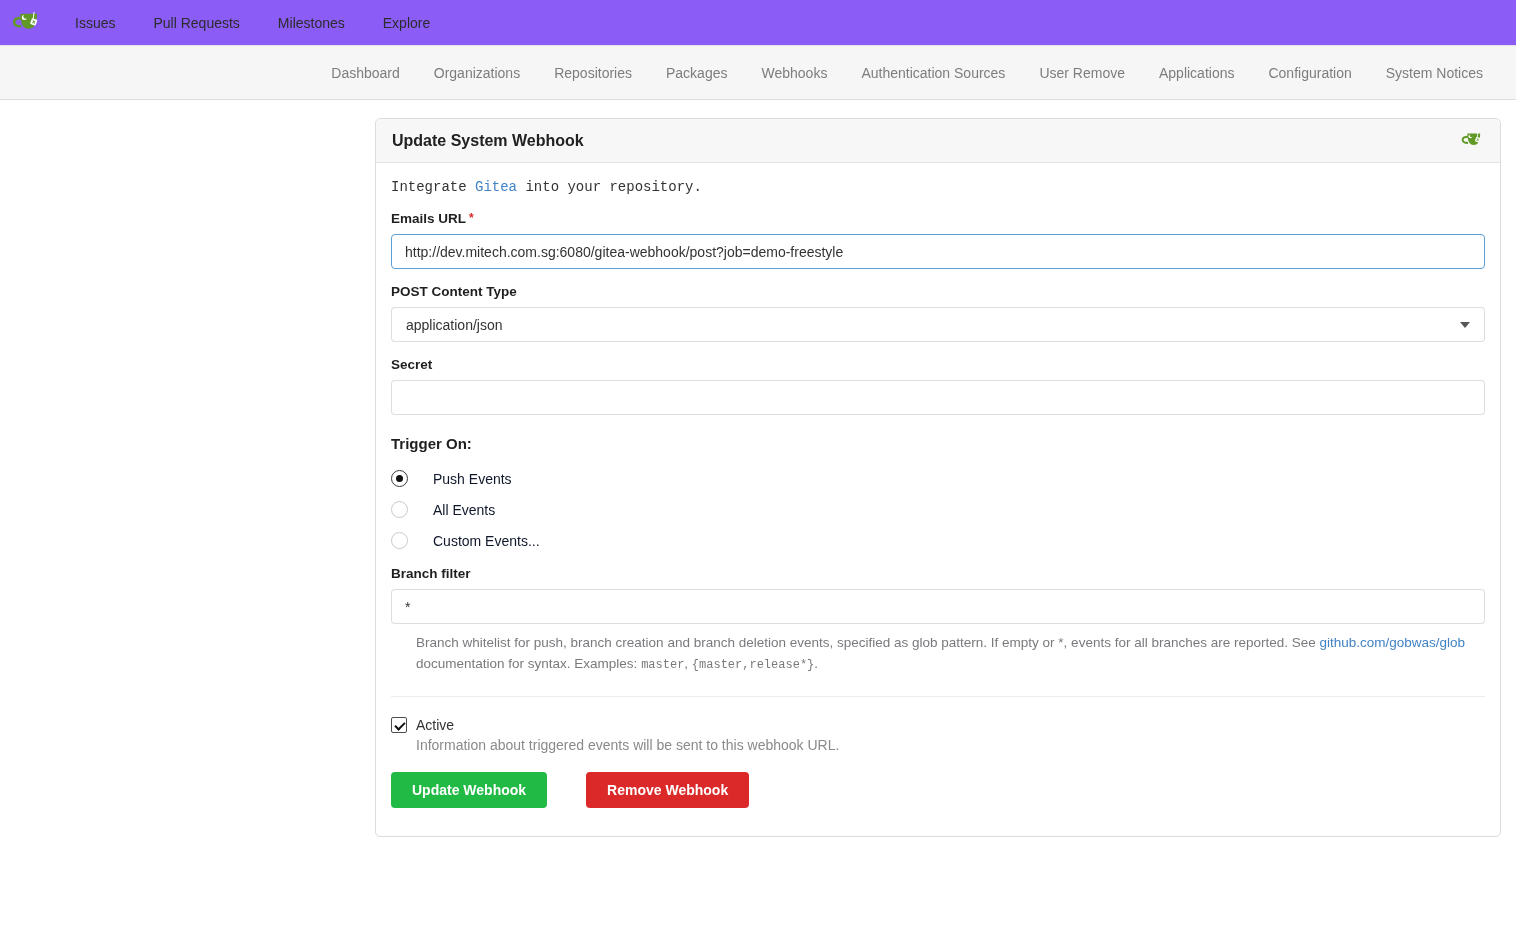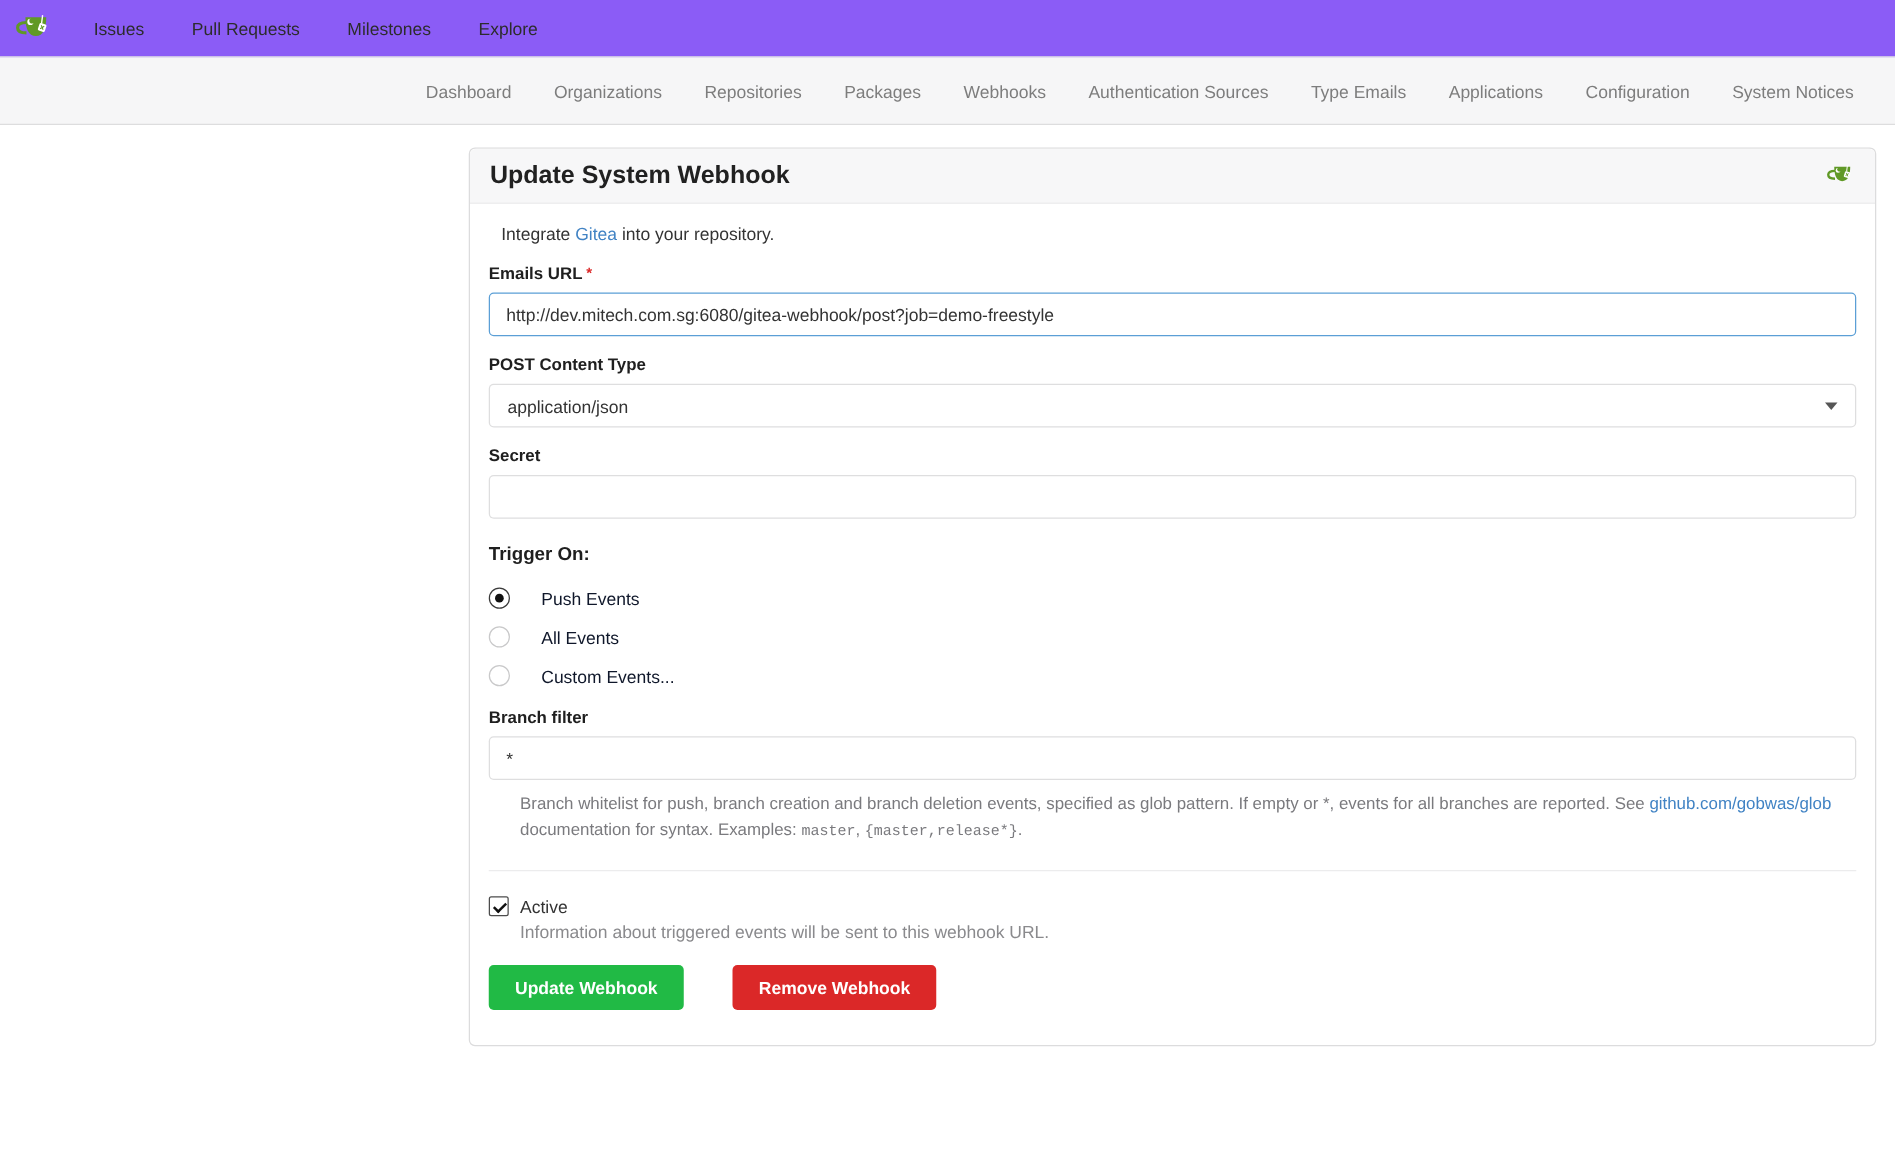--- a/index.html
+++ b/index.html
@@ -17,23 +17,23 @@
   .topnav{height:46px;display:flex;align-items:center;border-bottom:1px solid #e2e2e3;padding:0 8px;background:#8b5cf6;}
   .topnav .logo{margin:0 14px 0 4px;display:flex;align-items:center;cursor:pointer;}
   .topnav-item{padding:0 19px;color:#2c2c2c;cursor:pointer;line-height:46px;white-space:nowrap;}
   
   .adminnav{height:54px;background:#f6f6f7;border-bottom:1px solid #ddddde;display:flex;align-items:center;justify-content:flex-end;padding-right:16px;}
   .adminnav-item{padding:0 17px;color:#7d7d7d;cursor:pointer;line-height:54px;white-space:nowrap;}
   
   .panel{margin:18px 15px 8px 375px;border:1px solid #dcdcdd;border-radius:5px;background:#fff;}
   .panel-header{background:#f7f7f8;border-bottom:1px solid #e3e3e4;border-radius:5px 5px 0 0;
     height:44px;display:flex;align-items:center;justify-content:space-between;padding:0 16px;}
-  .panel-title{font-size:20px;font-weight:700;color:#212121;text-align:right;}
+  .panel-title{font-size:16px;font-weight:700;color:#212121;text-align:right;}
   .panel-body{padding:14px 15px 28px 15px;}
-  .intro{margin:2px 10px 16px;color:#333;}
+  .intro{margin:2px 0 16px;color:#333;font-family:Liberation Mono, monospace;}
   a.link{color:var(--link-blue);text-decoration:none;cursor:pointer;}
   
   .form-group{margin-bottom:15px;}
   .field-label{display:block;font-weight:700;font-size:13.5px;color:#1f1f1f;margin-bottom:8px;}
   .required{color:#db2828;margin-left:3px;font-size:12px;vertical-align:top;}
   .text-input{width:100%;height:35px;padding:0 13px;border:1px solid rgba(34,36,38,.15);
     border-radius:4px;font:inherit;color:#333;background:#fff;outline:none;}
   .text-input.focused{border-color:var(--focus-border);}
   .dropdown{width:100%;height:35px;border:1px solid rgba(34,36,38,.15);border-radius:4px;
     display:flex;align-items:center;justify-content:space-between;padding:0 14px;cursor:pointer;background:#fff;color:#333;}
@@ -86,21 +86,21 @@
   <span class="topnav-item">Explore</span>
 </header>
 
 <nav class="adminnav">
   <span class="adminnav-item">Dashboard</span>
   <span class="adminnav-item">Organizations</span>
   <span class="adminnav-item">Repositories</span>
   <span class="adminnav-item">Packages</span>
   <span class="adminnav-item">Webhooks</span>
   <span class="adminnav-item">Authentication Sources</span>
-  <span class="adminnav-item">Type Emails</span>
+  <span class="adminnav-item">User Remove</span>
   <span class="adminnav-item">Applications</span>
   <span class="adminnav-item">Configuration</span>
   <span class="adminnav-item">System Notices</span>
 </nav>
 
 <main>
   <section class="panel">
 
     <div class="panel-header">
       <span class="panel-title">Update System Webhook</span>

